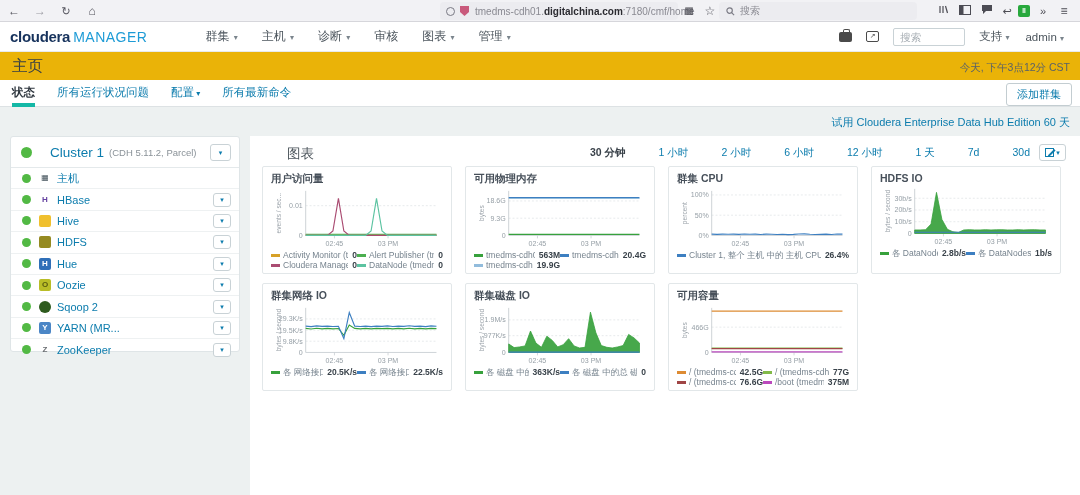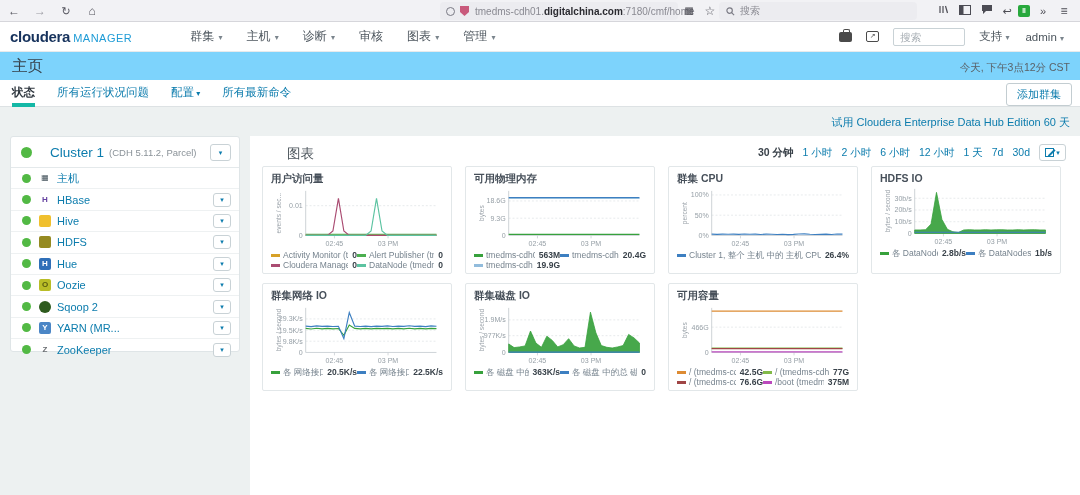--- a/index.html
+++ b/index.html
@@ -19,35 +19,35 @@
   .star-ico{position:absolute;left:702px;top:0;width:16px;height:22px;line-height:22px;text-align:center;color:#55555e;font-size:12px;}
   .tb-search{position:absolute;left:719px;top:2px;width:198px;height:18px;background:#ececf0;border-radius:4px;display:flex;align-items:center;padding:0 7px;color:#8a8a92;font-size:10px;}
   .tb-search svg{margin-right:5px;}
   .r-ico{position:absolute;top:0;height:22px;line-height:22px;text-align:center;color:#4c4c54;}
   .green-ext{position:absolute;left:1018px;top:5px;width:12px;height:12px;background:#27a83c;border-radius:2px;color:#fff;font-size:8px;line-height:12px;text-align:center;font-weight:bold;}
 
   
   .cm-header{position:absolute;top:22px;left:0;width:1080px;height:30px;background:#fff;border-bottom:1px solid #e8eaec;display:flex;align-items:center;}
   .logo{margin-left:10px;white-space:nowrap;}
   .logo .l1{font-size:15px;font-weight:bold;color:#16325c;letter-spacing:-0.3px;}
-  .logo .l2{font-size:11px;color:#1d9bd6;letter-spacing:0.5px;margin-left:3px;}
+  .logo .l2{font-size:14px;color:#1d9bd6;letter-spacing:0.5px;margin-left:3px;}
   .cm-nav{display:flex;margin-left:46px;}
   .cm-menu{font-size:12px;color:#4d565e;padding:0 12px;cursor:pointer;white-space:nowrap;}
   .cm-menu .crt{font-size:8px;color:#7b858d;margin-left:2px;}
   .cm-right{margin-left:auto;display:flex;align-items:center;margin-right:10px;}
   .parcel-ico{width:13px;height:10px;background:#4a4a4a;border-radius:2px;position:relative;margin-right:14px;}
   .parcel-ico:before{content:"";position:absolute;left:4px;top:-3px;width:5px;height:3px;border:1.5px solid #4a4a4a;border-bottom:none;border-radius:2px 2px 0 0;}
   .cmd-ico{width:13px;height:11px;border:1.5px solid #4a4a4a;border-radius:2px;margin-right:14px;font-size:7px;line-height:8px;text-align:center;color:#4a4a4a;}
   .cm-search{width:72px;height:18px;border:1px solid #c9d2d6;border-radius:2px;font-size:10.5px;padding:0 6px;color:#555;background:#fff;margin-right:14px;font-family:inherit;}
   .cm-search::placeholder{color:#a6adb3;}
   .hdr-link{font-size:11.5px;color:#4d565e;margin-right:16px;cursor:pointer;white-space:nowrap;}
   .hdr-link .crt{font-size:8px;color:#7b858d;}
 
   
-  .page-head{position:absolute;top:52px;left:0;width:1080px;height:28px;background:#7dd3fc;}
+  .page-head{position:absolute;top:52px;left:0;width:1080px;height:28px;background:#eab308;}
   .page-title{position:absolute;left:12px;top:4px;font-size:15.5px;color:#353e46;}
   .page-time{position:absolute;right:10px;top:9px;font-size:10.5px;color:#5a6268;}
   .tab-bar{position:absolute;top:80px;left:0;width:1080px;height:27px;background:#fff;border-bottom:1px solid #dde2e4;}
   .tabs{display:flex;margin-left:12px;height:27px;}
   .tab{font-size:11.5px;color:#0c7cad;margin-right:22px;line-height:24px;cursor:pointer;white-space:nowrap;}
   .tab .crt{font-size:8px;}
   .tab.active{color:#2d353d;font-weight:bold;border-bottom:4px solid #14b8a6;}
   .add-cluster{position:absolute;right:8px;top:3px;border:1px solid #c3cdd1;border-radius:3px;background:#fff;color:#0c7cad;font-size:11px;padding:3px 10px;cursor:pointer;font-family:inherit;}
 
   
@@ -241,21 +241,21 @@
     <span class="menu-btn">▾</span>
   </div>
       </div>
   </div>
 
 
   <div class="main-panel">
     <div class="panel-head">
       <span class="charts-heading">图表</span>
       <div class="range-bar">
-        <span id="range-items" style="display:flex;">
+        <span id="range-items" style="display:flex;gap:24px;">
             <span class="range-item selected">30 分钟</span>
             <span class="range-item">1 小时</span>
             <span class="range-item">2 小时</span>
             <span class="range-item">6 小时</span>
             <span class="range-item">12 小时</span>
             <span class="range-item">1 天</span>
             <span class="range-item">7d</span>
             <span class="range-item">30d</span>
           </span>
         <span class="edit-btn">

